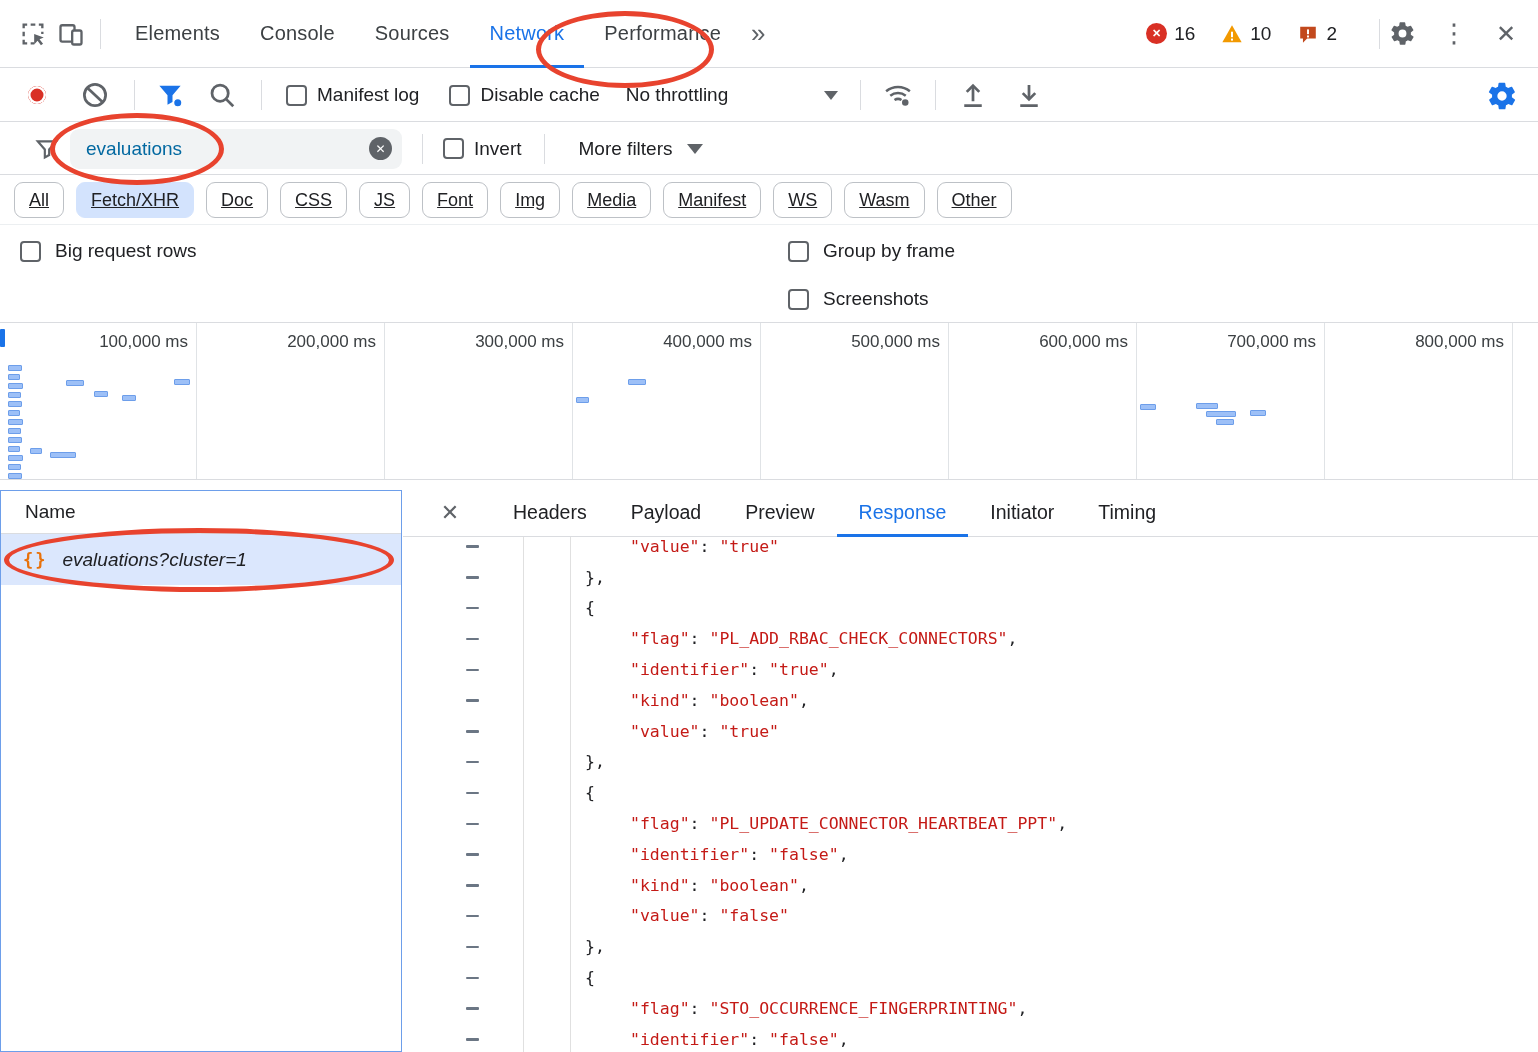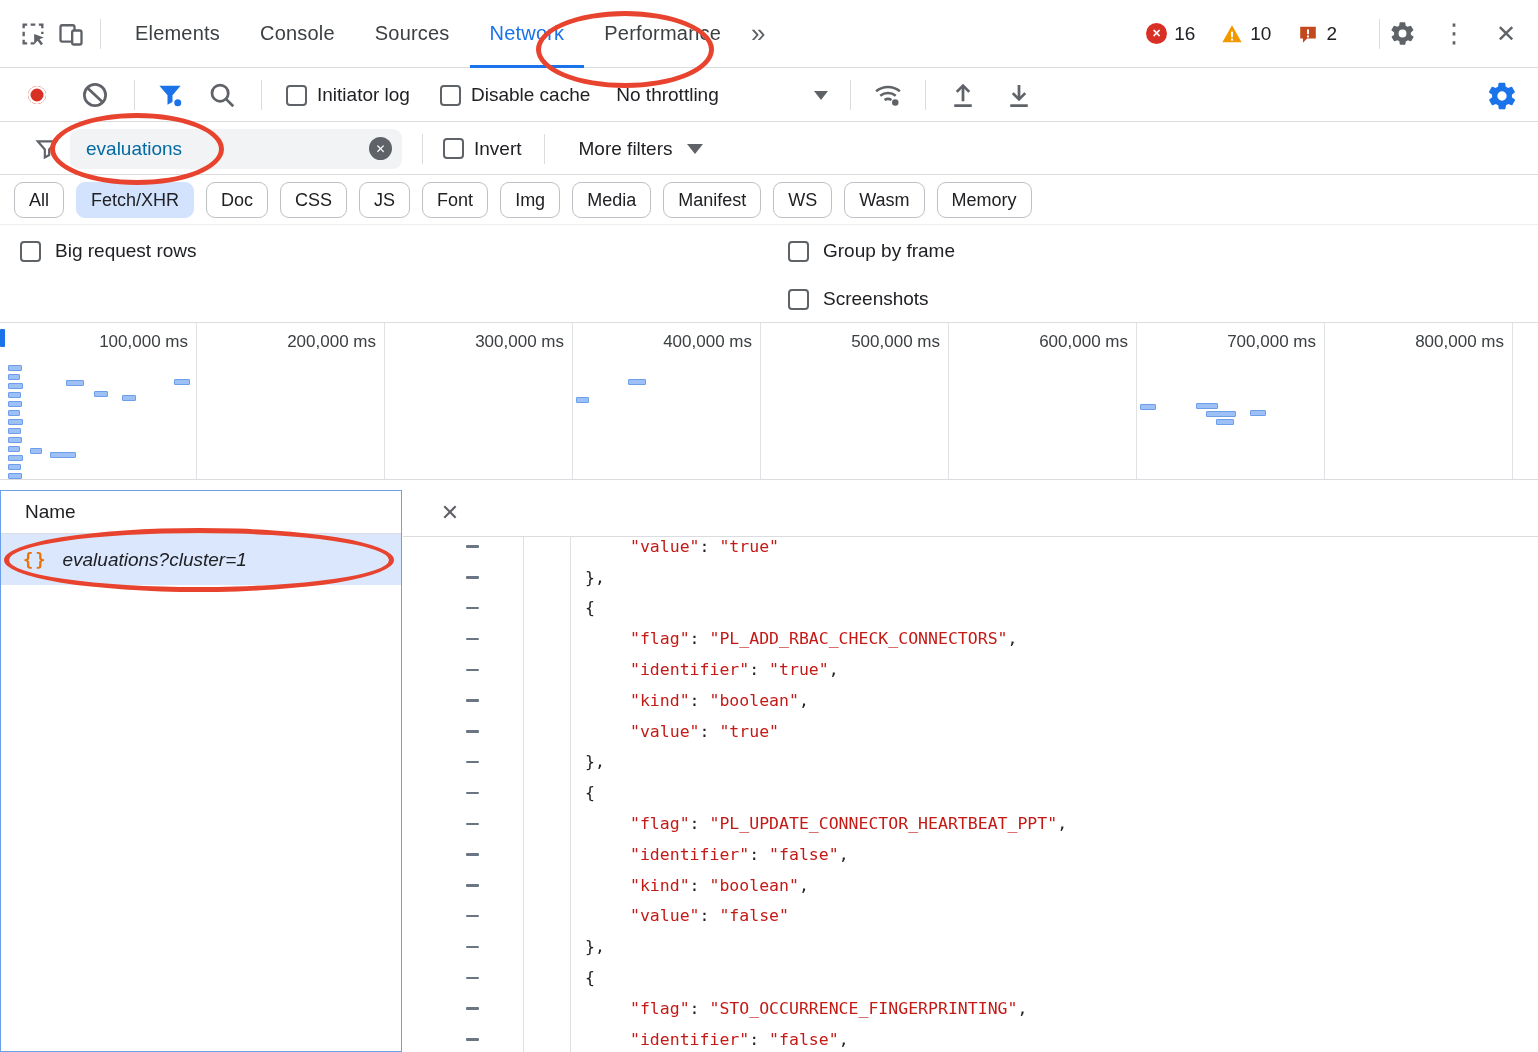--- a/index.html
+++ b/index.html
@@ -76,21 +76,21 @@
   .mini-caret { width:0; height:0; border-left:8px solid transparent; border-right:8px solid transparent; border-top:10px solid #5f6368; margin-left:14px; }
 
   
   .chips-row {
     position:absolute; left:0; top:176px; width:1538px; height:49px;
     display:flex; align-items:center; gap:12px; padding-left:14px;
     border-bottom:1px solid #eceff1; background:#fff;
   }
   .chip {
     height:36px; padding:0 14px; border:1px solid #bdc1c6; border-radius:9px;
-    display:flex; align-items:center; font-size:18px; color:#202124; background:#fff; white-space:nowrap;
+    display:flex; align-items:center; font-size:18px; color:#202124; background:#fff; white-space:nowrap;text-decoration:underline;
   }
   .chip.active { background:#d3e3fd; border-color:#d3e3fd; }
 
   
   .options-area { position:absolute; left:0; top:225px; width:1538px; height:97px; background:#fff; }
   .opt { position:absolute; display:flex; align-items:center; }
   .opt .nt-label { margin-left:14px; }
 
   
   .timeline {
@@ -221,21 +221,21 @@
   </span>
   <span class="nt-icon" style="margin-left:22px;">
     <svg viewBox="0 0 24 24" fill="none" stroke="#5f6368" stroke-width="2.2">
       <circle cx="10.5" cy="10.5" r="6.5"></circle>
         <line x1="15.5" y1="15.5" x2="21" y2="21"></line>
     </svg>
   </span>
   <span class="vsep" style="margin:0 24px;"></span>
 
   <span class="cb"></span>
-  <span class="nt-label">Initiator log</span>
+  <span class="nt-label">Manifest log</span>
 
   <span class="cb" style="margin-left:30px;"></span>
   <span class="nt-label">Disable cache</span>
 
   <span class="throttle">
     <span class="nt-label" style="margin-left:0;">No throttling</span>
     <span class="caret-down"></span>
   </span>
 
   <span class="vsep" style="margin:0 22px;"></span>
@@ -293,21 +293,21 @@
     <div class="chip active">Fetch/XHR</div>
     <div class="chip">Doc</div>
     <div class="chip">CSS</div>
     <div class="chip">JS</div>
     <div class="chip">Font</div>
     <div class="chip">Img</div>
     <div class="chip">Media</div>
     <div class="chip">Manifest</div>
     <div class="chip">WS</div>
     <div class="chip">Wasm</div>
-    <div class="chip">Memory</div>
+    <div class="chip">Other</div>
   </div>
 
 <div class="options-area">
   <div class="opt" style="left:20px; top:15px;">
     <span class="cb"></span>
     <span class="nt-label">Big request rows</span>
   </div>
   <div class="opt" style="left:788px; top:15px;">
     <span class="cb"></span>
     <span class="nt-label">Group by frame</span>
@@ -374,20 +374,28 @@
       <div class="req-row selected">
         <span class="req-icon">{}</span>
         <span class="req-name">evaluations?cluster=1</span>
       </div>
     </div>
 </div>
 
 <div class="detail-panel">
   <div class="detail-tabbar">
     <span class="close-x">✕</span>
+    <div class="dtabs">
+        <div class="dtab">Headers</div>
+        <div class="dtab">Payload</div>
+        <div class="dtab">Preview</div>
+        <div class="dtab active">Response</div>
+        <div class="dtab">Initiator</div>
+        <div class="dtab">Timing</div>
+      </div>
   </div>
   <div class="code-area">
     <span class="guide" style="left:120px;"></span>
     <span class="guide" style="left:167px;"></span>
     <div class="code-scroll">
         <div class="code-line">
           <span class="gutter">
             <span class="dash"></span>
           </span>
           <span class="code-content" style="padding-left: 107px;"><span class="tok-s">"value"</span><span class="tok-p">: </span><span class="tok-s">"true"</span></span>

